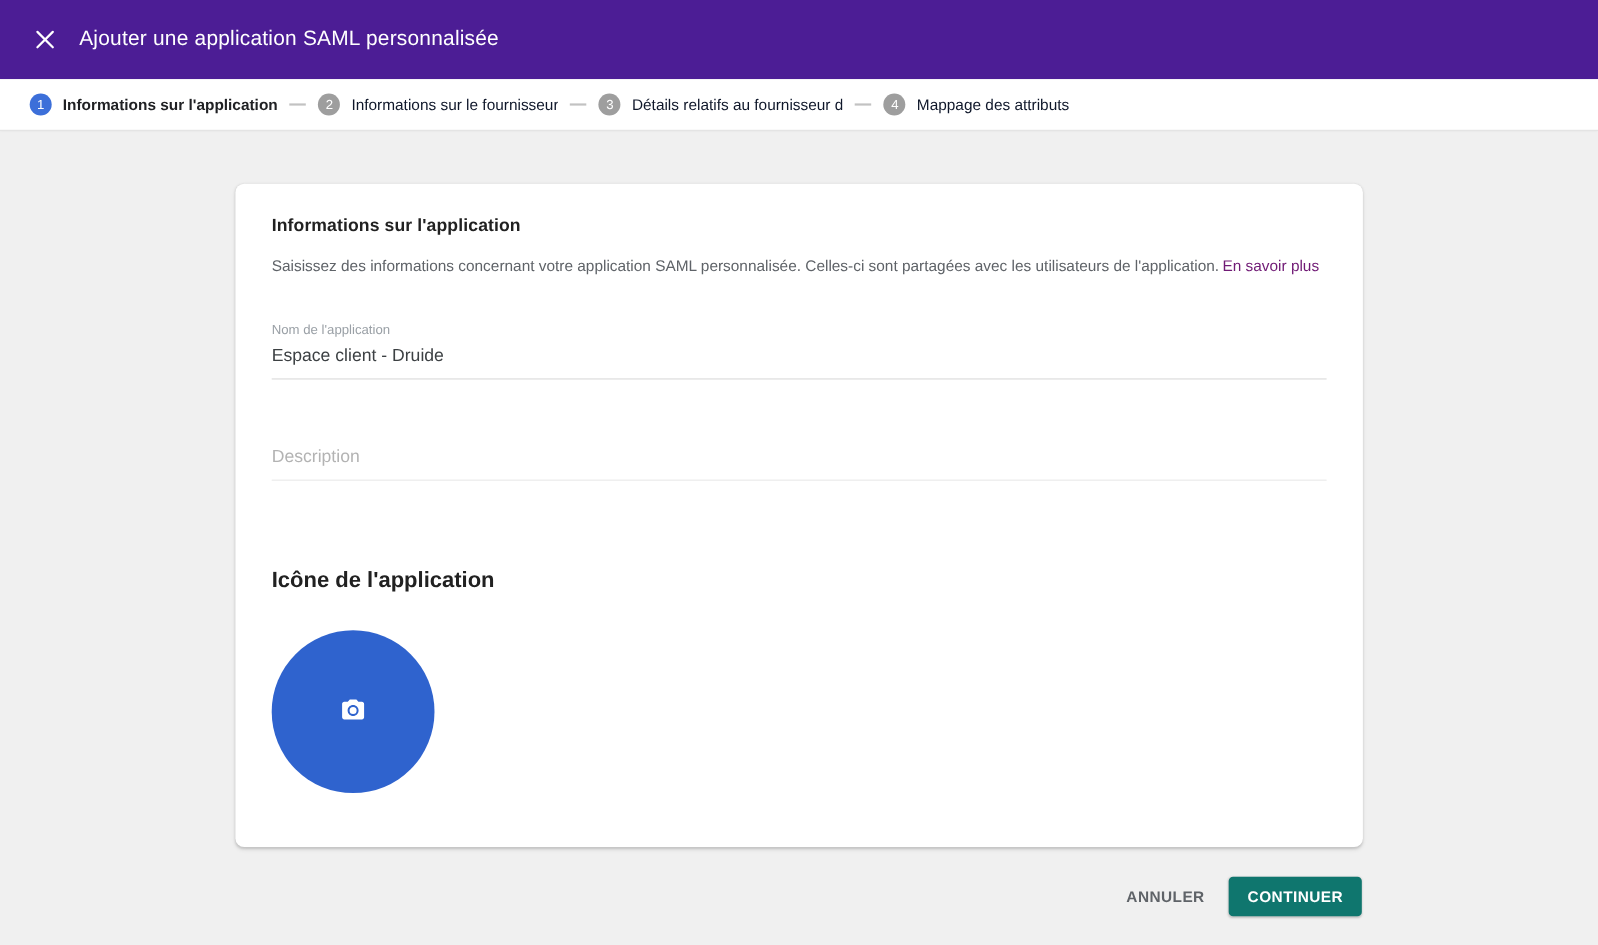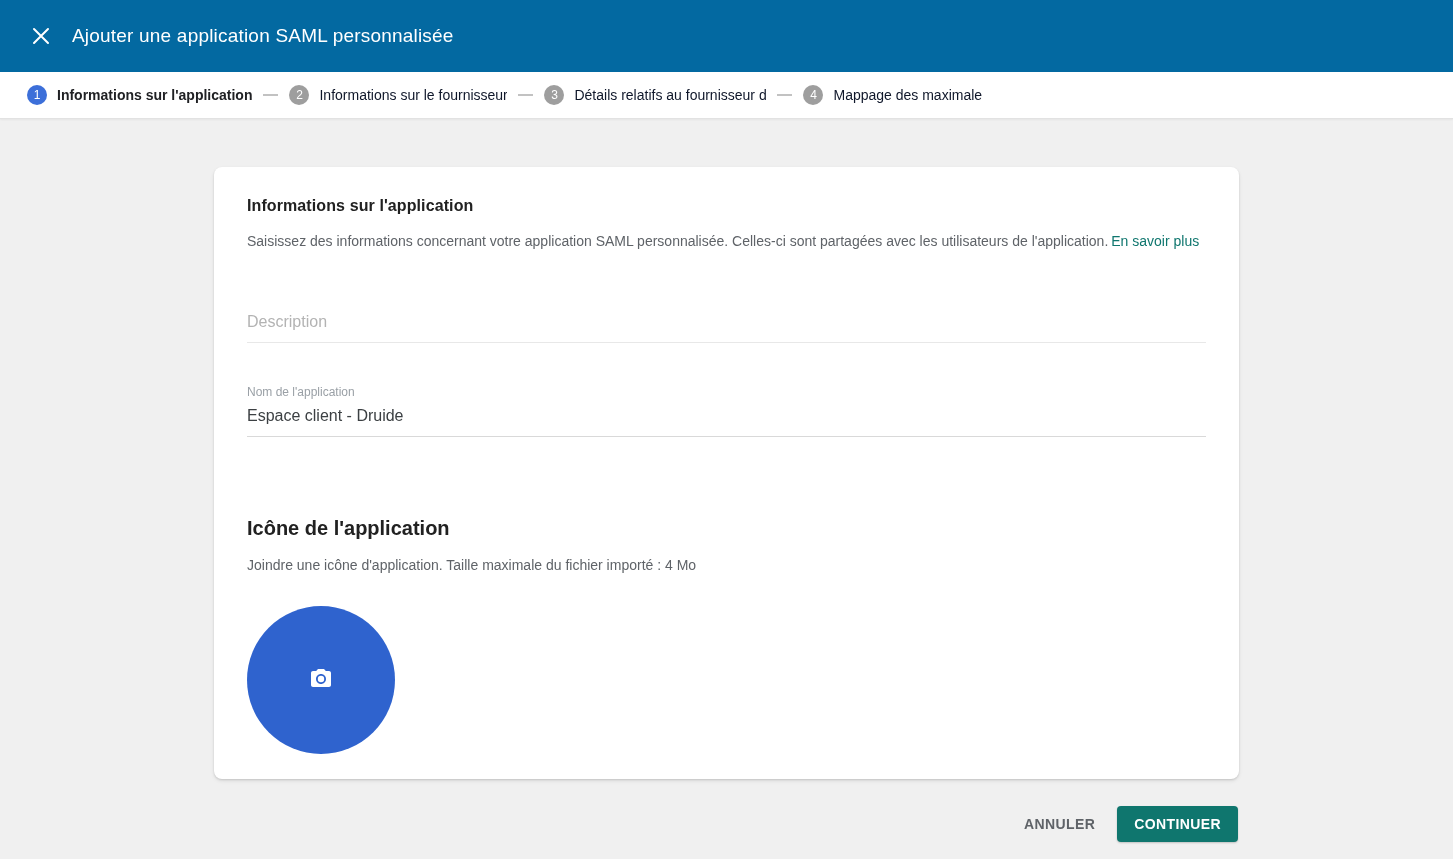--- a/index.html
+++ b/index.html
@@ -6,21 +6,21 @@
   html, body { width: 1453px; height: 859px; }
   body {
     font-family: "Liberation Sans", sans-serif;
     background: #f0f0f0;
     overflow: hidden;
   }
 
   
   .dialog-header {
     height: 72px;
-    background: #0369a1;
+    background: #4c1d95;
     display: flex;
     align-items: center;
     padding: 0 24px;
   }
   .close-btn {
     width: 34px; height: 34px;
     background: transparent;
     border: none;
     display: flex; align-items: center; justify-content: center;
     cursor: pointer;
@@ -88,21 +88,21 @@
     color: #212121;
     letter-spacing: 0.1px;
   }
   .section-desc {
     margin-top: 16px;
     font-size: 14px;
     color: #5f6368;
     line-height: 20px;
   }
   .learn-more {
-    color: #0f766e;
+    color: #701a75;
     text-decoration: none;
     cursor: pointer;
     margin-left: 3px;
   }
 
   .field {
     border-bottom: 1px solid #d9d9d9;
   }
   .field-name { margin-top: 42px; padding-bottom: 11px; }
   .field-desc { margin-top: 62px; padding-bottom: 11px; border-bottom-color: #e8e8e8; }
@@ -199,41 +199,40 @@
     <span class="step-label">Informations sur le fournisseur</span>
   </div>
   <span class="step-separator"></span>
   <div class="step clip-3">
     <span class="step-circle">3</span>
     <span class="step-label">Détails relatifs au fournisseur de</span>
   </div>
   <span class="step-separator"></span>
   <div class="step">
     <span class="step-circle">4</span>
-    <span class="step-label">Mappage des maximale</span>
+    <span class="step-label">Mappage des attributs</span>
   </div>
 </div>
 
 <div class="card">
   <div class="section-title">Informations sur l'application</div>
   <div class="section-desc">
     <span>Saisissez des informations concernant votre application SAML personnalisée. Celles-ci sont partagées avec les utilisateurs de l'application.</span><a class="learn-more" href="#">En savoir plus</a>
   </div>
 
-  <div class="field field-desc">
-    <input class="text-input" type="text" placeholder="Description" style="">
-  </div>
-
   <div class="field field-name">
     <label class="float-label">Nom de l'application</label>
     <input class="text-input" type="text" value="Espace client - Druide" style="">
   </div>
 
+  <div class="field field-desc">
+    <input class="text-input" type="text" placeholder="Description" style="">
+  </div>
+
   <div class="icon-section-title">Icône de l'application</div>
-  <div class="icon-section-desc">Joindre une icône d'application. Taille maximale du fichier importé : 4 Mo</div>
 
   <button class="upload-circle">
     <span>
       <svg width="24" height="24" viewBox="0 0 24 24">
         <path fill="#ffffff" d="M12 15.2a3.2 3.2 0 1 0 0-6.4 3.2 3.2 0 0 0 0 6.4zM9 2 7.17 4H4c-1.1 0-2 .9-2 2v12c0 1.1.9 2 2 2h16c1.1 0 2-.9 2-2V6c0-1.1-.9-2-2-2h-3.17L15 2H9zm3 15c-2.76 0-5-2.24-5-5s2.24-5 5-5 5 2.24 5 5-2.24 5-5 5z"></path>
       </svg>
     </span>
   </button>
 </div>
 

